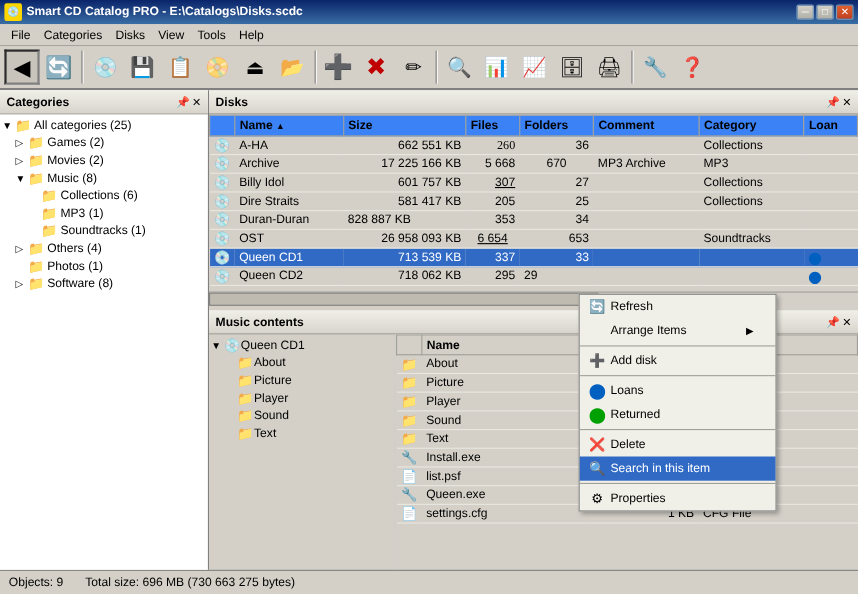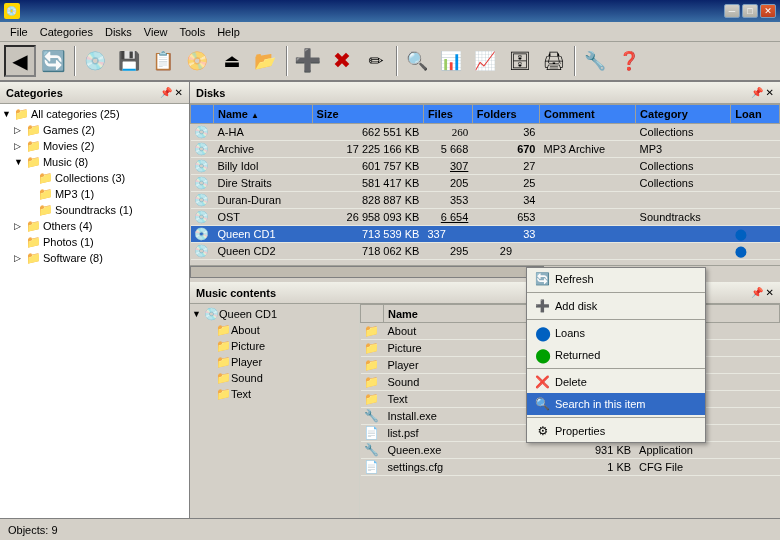--- a/index.html
+++ b/index.html
@@ -67,20 +67,21 @@
     .ctx-icon { width: 16px; height: 16px; display: flex; align-items: center; justify-content: center; font-size: 12px; }
     
     .col-sort { font-size: 8px; }
   </style>
 </head>
 <body>
 
 <div class="title-bar">
   <div class="title-bar-left">
     <div class="title-bar-icon">💿</div>
+    <span>Smart CD Catalog PRO - E:\Catalogs\Disks.scdc</span>
   </div>
   <div class="title-bar-buttons">
     <div class="tb-btn minimize">─</div>
     <div class="tb-btn maximize">□</div>
     <div class="tb-btn close">✕</div>
   </div>
 </div>
 
 <div class="menu-bar">
   <span class="menu-item">File</span>
@@ -153,21 +154,21 @@
         <span class="tree-indent" style="width:12px;"></span>
         <span class="tree-expand">▼</span>
         <span class="tree-icon" style="color:#ffc000;">📁</span>
         <span>Music (8)</span>
       </div>
 
       <div class="tree-item">
         <span class="tree-indent" style="width:24px;"></span>
         <span class="tree-expand" style="width:12px;"></span>
         <span class="tree-icon" style="color:#ffc000;">📁</span>
-        <span>Collections (3)</span>
+        <span>Collections (6)</span>
       </div>
 
       <div class="tree-item">
         <span class="tree-indent" style="width:24px;"></span>
         <span class="tree-expand" style="width:12px;"></span>
         <span class="tree-icon" style="color:#ffc000;">📁</span>
         <span>MP3 (1)</span>
       </div>
 
       <div class="tree-item">
@@ -233,21 +234,21 @@
     <td style="text-align:right;">36</td>
     <td></td>
     <td>Collections</td>
     <td style="color:;"></td>
   </tr>
               <tr>
     <td style="text-align:center;font-size:12px;">💿</td>
     <td>Archive</td>
     <td style="text-align:right;">17 225 166 KB</td>
     <td style="text-align:right;">5 668</td>
-    <td style="text-align:right;font-weight:bold;">670</td>
+    <td style="text-align:center;">670</td>
     <td>MP3 Archive</td>
     <td>MP3</td>
     <td style="color:;"></td>
   </tr>
               <tr>
     <td style="text-align:center;font-size:12px;">💿</td>
     <td>Billy Idol</td>
     <td style="text-align:right;">601 757 KB</td>
     <td style="text-align:right;text-decoration:underline;">307</td>
     <td style="text-align:right;">27</td>
@@ -261,53 +262,53 @@
     <td style="text-align:right;">581 417 KB</td>
     <td style="text-align:right;">205</td>
     <td style="text-align:right;">25</td>
     <td></td>
     <td>Collections</td>
     <td style="color:;"></td>
   </tr>
               <tr>
     <td style="text-align:center;font-size:12px;">💿</td>
     <td>Duran-Duran</td>
-    <td style="text-align:right;">828 887 KB</td>
+    <td style="text-align:left;">828 887 KB</td>
     <td style="text-align:right;">353</td>
     <td style="text-align:right;">34</td>
     <td></td>
     <td></td>
     <td style="color:;"></td>
   </tr>
               <tr>
     <td style="text-align:center;font-size:12px;">💿</td>
     <td>OST</td>
     <td style="text-align:right;">26 958 093 KB</td>
-    <td style="text-align:right;text-decoration:underline;">6 654</td>
+    <td style="text-align:center;text-decoration:underline;">6 654</td>
     <td style="text-align:right;">653</td>
     <td></td>
     <td>Soundtracks</td>
     <td style="color:;"></td>
   </tr>
               <tr class="selected">
     <td style="text-align:center;font-size:12px;">💿</td>
     <td>Queen CD1</td>
     <td style="text-align:right;">713 539 KB</td>
-    <td style="text-align:left;">337</td>
+    <td style="text-align:right;">337</td>
     <td style="text-align:right;">33</td>
     <td></td>
     <td></td>
     <td style="color:#0060c0;">⬤</td>
   </tr>
               <tr>
     <td style="text-align:center;font-size:12px;">💿</td>
     <td>Queen CD2</td>
     <td style="text-align:right;">718 062 KB</td>
     <td style="text-align:right;">295</td>
-    <td style="text-align:center;">29</td>
+    <td style="text-align:left;">29</td>
     <td></td>
     <td></td>
     <td style="color:#0060c0;">⬤</td>
   </tr>
             </tbody>
         </table>
       </div>
 
       <div style="height:14px; background:#d4d0c8; border-top:1px solid #a0a098;">
         <div style="width:60%; height:12px; background:#c0bbb0; margin-left:0; border:1px solid #808080;"></div>
@@ -431,20 +432,25 @@
           </table>
         </div>
       </div>
     </div>
 
     <div class="context-menu" id="context-menu" style="position:absolute; top:185px; left:336px;">
     <div class="ctx-item">
           <span class="ctx-icon">🔄</span>
           <span>Refresh</span>
         </div>
+        <div class="ctx-item">
+          <span class="ctx-icon"></span>
+          <span>Arrange Items</span>
+          <span class="ctx-arrow">▶</span>
+        </div>
         <div class="ctx-separator"></div>
         <div class="ctx-item">
           <span class="ctx-icon">➕</span>
           <span>Add disk</span>
         </div>
         <div class="ctx-separator"></div>
         <div class="ctx-item">
           <span class="ctx-icon">
             <span style="color:#0060c0;font-size:14px;">⬤</span>
           </span>
@@ -470,13 +476,14 @@
           <span class="ctx-icon">⚙</span>
           <span>Properties</span>
         </div>
       </div>
 
   </div>
 </div>
 
 <div class="status-bar">
   <span>Objects: 9</span>
+  <span style="margin-left:20px;">Total size: 696 MB (730 663 275 bytes)</span>
 </div>
 
 </body></html>

